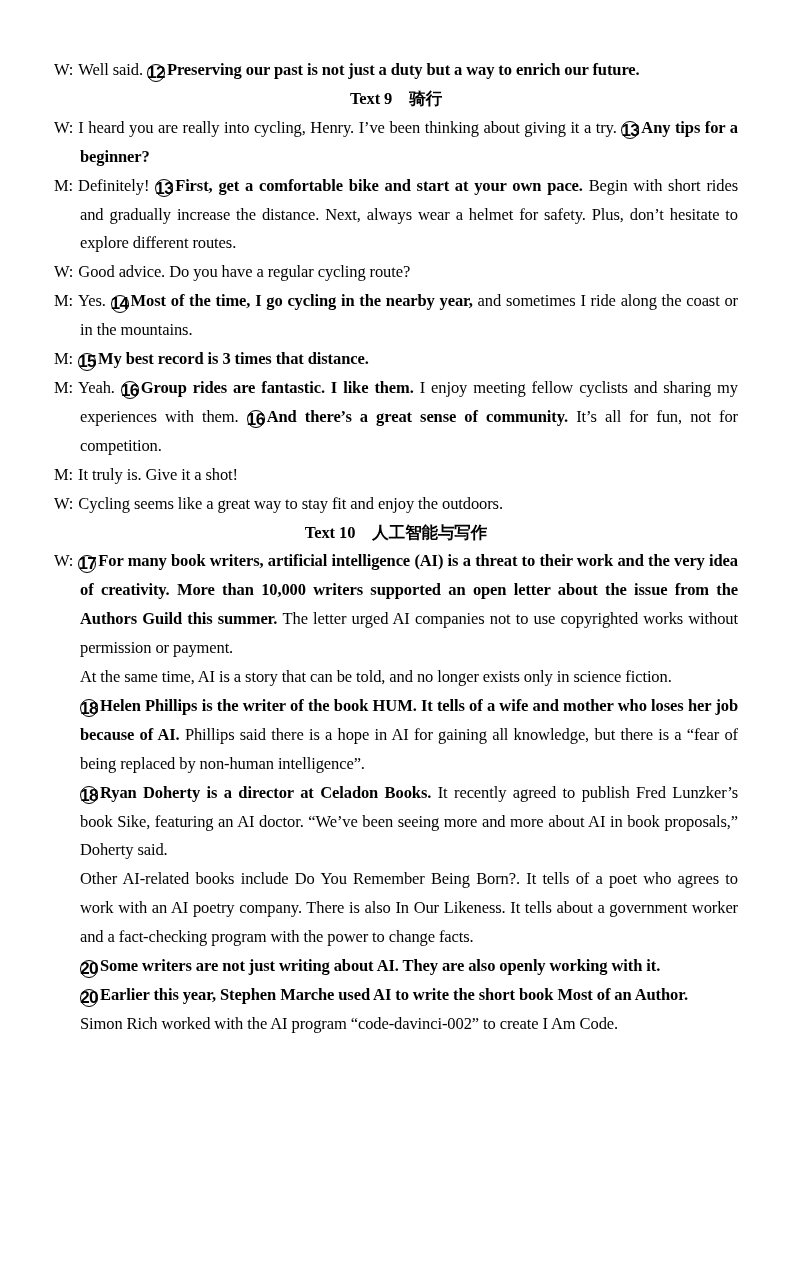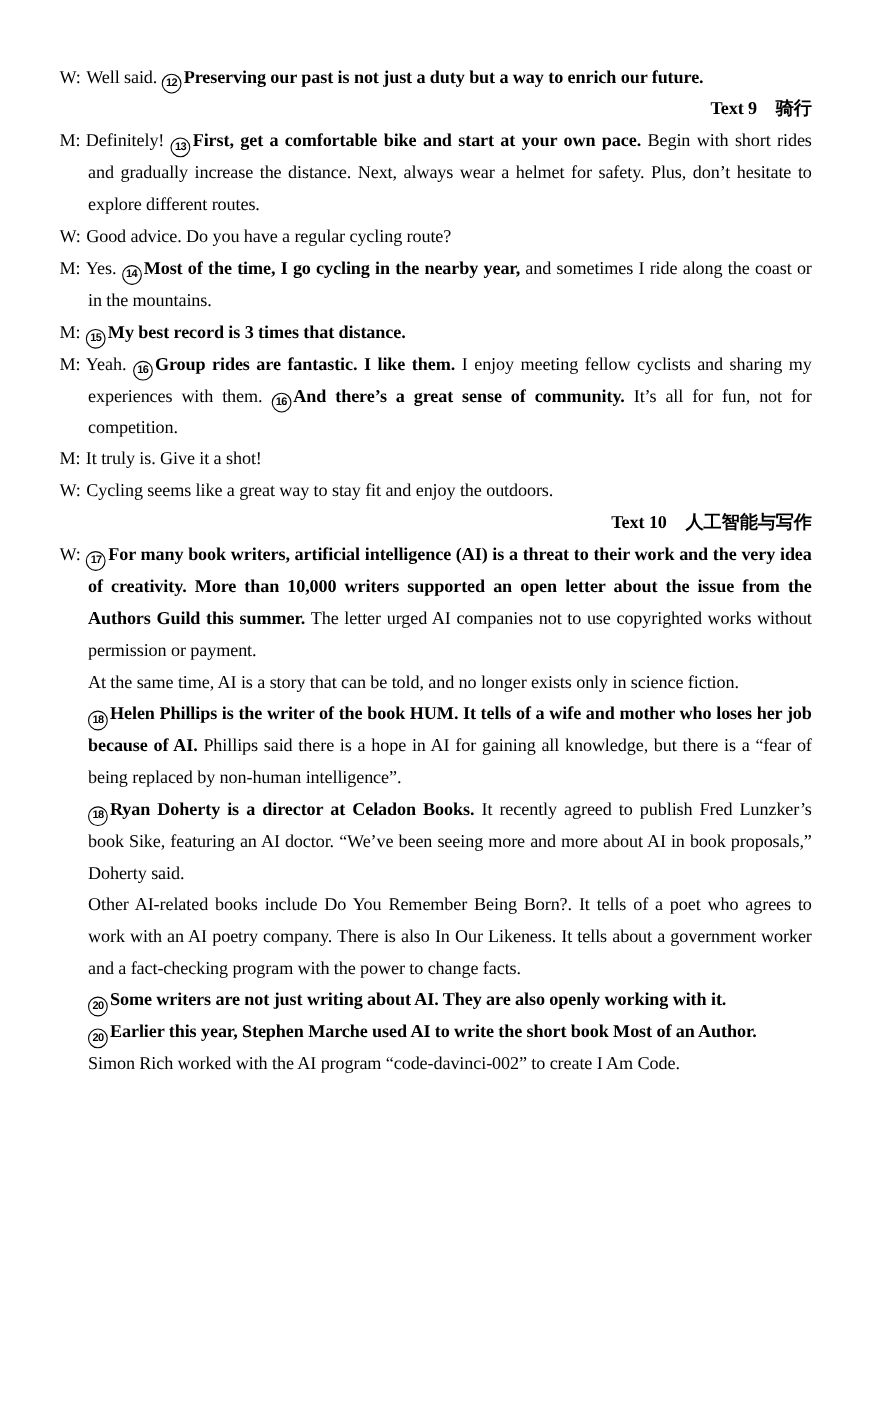--- a/index.html
+++ b/index.html
@@ -31,53 +31,54 @@
   
   p.dialogue {
     padding-left: 26px;
     text-indent: -26px;
   }
   p.mono {
     margin-left: 26px;
   }
   p.heading {
     font-weight: bold;
-    text-align: right;
+    text-align: center;
   }
   .speaker {
     margin-right: 5px;
   }
   .run.b { font-weight: bold; }
   .run.i { }
   .run.cjk { margin-left: 17px; }
   .circle-num {
     display: inline-flex;
     align-items: center;
     justify-content: center;
     box-sizing: border-box;
     width: 18px;
     height: 18px;
     border: 1.7px solid #000000;
     border-radius: 50%;
     font-family: "Liberation Sans", "DejaVu Sans", sans-serif;
     font-weight: bold;
-    font-size: 10px;
+    font-size: 17px;
     letter-spacing: -0.6px;
     line-height: 1;
     vertical-align: -3px;
     margin-right: 2px;
     text-indent: 0;
   }
 </style>
 </head>
 <body>
 
 <main class="page">
     <p class="para dialogue"><span class="speaker">W:</span><span class="run">Well said. </span><span class="circle-num">12</span><span class="run b">Preserving our past is not just a duty but a way to enrich our future.</span></p>
     <p class="para heading"><span class="run b">Text 9</span><span class="run b cjk">骑行</span></p>
+    <p class="para dialogue"><span class="speaker">W:</span><span class="run">I heard you are really into cycling, Henry. I’ve been thinking about giving it a try. </span><span class="circle-num">13</span><span class="run b">Any tips for a beginner?</span></p>
     <p class="para dialogue"><span class="speaker">M:</span><span class="run">Definitely! </span><span class="circle-num">13</span><span class="run b">First, get a comfortable bike and start at your own pace. </span><span class="run">Begin with short rides and gradually increase the distance. Next, always wear a helmet for safety. Plus, don’t hesitate to explore different routes.</span></p>
     <p class="para dialogue"><span class="speaker">W:</span><span class="run">Good advice. Do you have a regular cycling route?</span></p>
     <p class="para dialogue"><span class="speaker">M:</span><span class="run">Yes. </span><span class="circle-num">14</span><span class="run b">Most of the time, I go cycling in the nearby year, </span><span class="run">and sometimes I ride along the coast or in the mountains.</span></p>
     <p class="para dialogue"><span class="speaker">M:</span><span class="circle-num">15</span><span class="run b">My best record is 3 times that distance.</span></p>
     <p class="para dialogue"><span class="speaker">M:</span><span class="run">Yeah. </span><span class="circle-num">16</span><span class="run b">Group rides are fantastic. I like them. </span><span class="run">I enjoy meeting fellow cyclists and sharing my experiences with them. </span><span class="circle-num">16</span><span class="run b">And there’s a great sense of community. </span><span class="run">It’s all for fun, not for competition.</span></p>
     <p class="para dialogue"><span class="speaker">M:</span><span class="run">It truly is. Give it a shot!</span></p>
     <p class="para dialogue"><span class="speaker">W:</span><span class="run">Cycling seems like a great way to stay fit and enjoy the outdoors.</span></p>
     <p class="para heading"><span class="run b">Text 10</span><span class="run b cjk">人工智能与写作</span></p>
     <p class="para dialogue"><span class="speaker">W:</span><span class="circle-num">17</span><span class="run b">For many book writers, artificial intelligence (AI) is a threat to their work and the very idea of creativity. More than 10,000 writers supported an open letter about the issue from the Authors Guild this summer. </span><span class="run">The letter urged AI companies not to use copyrighted works without permission or payment.</span></p>
     <p class="para mono"><span class="run">At the same time, AI is a story that can be told, and no longer exists only in science fiction.</span></p>

